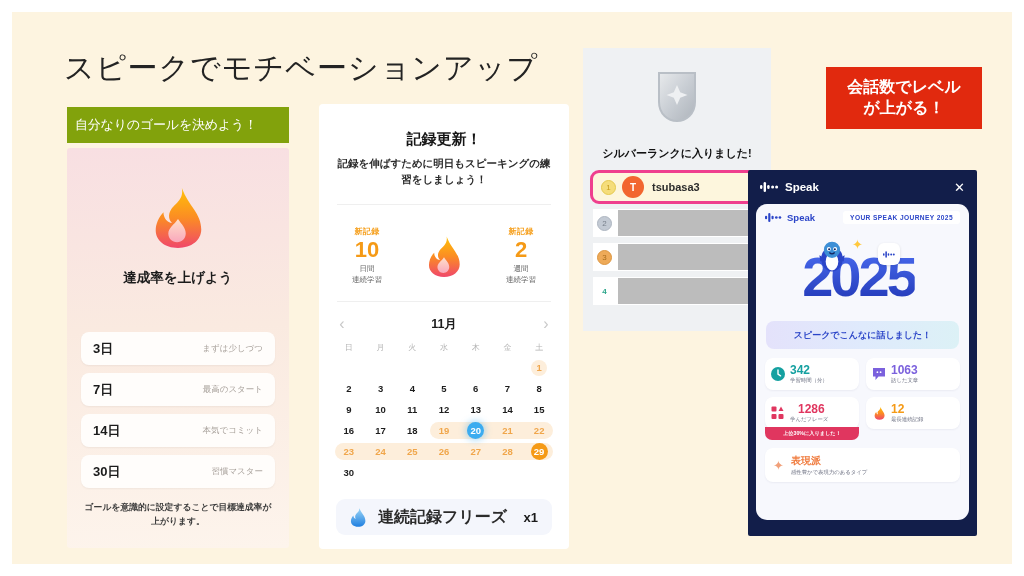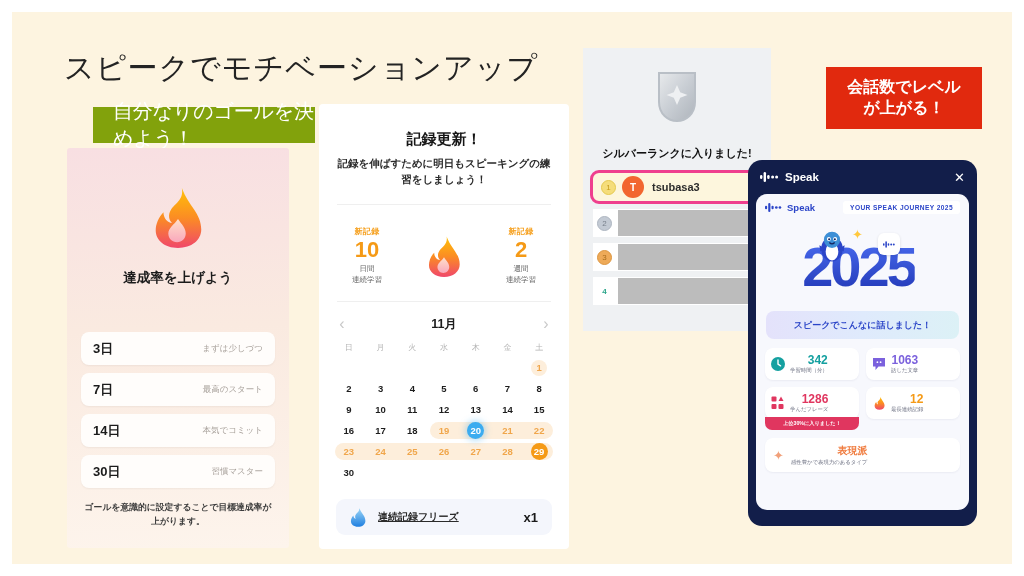--- a/index.html
+++ b/index.html
@@ -20,25 +20,24 @@
     position: absolute; left: 52px; top: 36px;
     font-size: 30px; letter-spacing: 1px;
     color: #232323; font-weight: 400;
     white-space: nowrap;
   }
   
   #green-label {
     position: absolute; left: 55px; top: 95px;
     width: 222px; height: 36px;
     background: #82a20c;
-    color: #ffffff; font-size: 20px; font-weight: 400;
+    color: #ffffff; font-size: 13px; font-weight: 400;
     display: flex; align-items: center;
-    padding-left: 20px;
+    padding-left: 8px;
     letter-spacing: -0.2px;
-    margin-left: 26px;
   }
   
   #goal-card {
     position: absolute; left: 55px; top: 136px;
     width: 222px; height: 400px;
     background: linear-gradient(178deg,#f8dfe2 0%,#faeae0 45%,#fdf4ec 100%);
     border-radius: 3px;
     overflow: hidden;
   }
   #flame-big {
@@ -142,21 +141,21 @@
     width: 16px; height: 16px; border-radius: 50%;
     background: #fdeedb; color: #f0a64b;
     display: flex; align-items: center; justify-content: center;
   }
   
   #freeze-row {
     position: absolute; left: 17px; bottom: 14px; width: 216px; height: 36px;
     background: #f4f6fc; border-radius: 9px;
     display: flex; align-items: center; padding: 0 14px;
   }
-  #freeze-label { font-size: 10px; font-weight: bold; color: #2b2b2b; margin-left: 12px; text-decoration: underline; }
+  #freeze-label { font-size: 16px; font-weight: bold; color: #2b2b2b; margin-left: 12px; }
   #freeze-count { margin-left: auto; font-size: 13px; font-weight: bold; color: #1a1a1a; }
   
   #rank-panel {
     position: absolute; left: 571px; top: 36px;
     width: 188px; height: 283px;
     background: #eff1f3;
   }
   #shield {
     position: absolute; left: 50%; top: 22px; transform: translateX(-50%);
     width: 44px; height: 54px;
@@ -198,23 +197,23 @@
     position: absolute; left: 814px; top: 55px;
     width: 156px; height: 62px;
     background: #e1290e;
     color: #fff; font-size: 16px; font-weight: bold;
     display: flex; align-items: center; justify-content: center;
     text-align: center; line-height: 1.3;
     padding: 0 8px;
   }
   
   #phone {
-    position: absolute; left: 736px; top: 148px;
+    position: absolute; left: 736px; top: 158px;
     width: 229px; height: 366px;
-    background: #121e4a; border-radius: 14px; overflow: hidden; text-align: right;
+    background: #121e4a; border-radius: 2px; overflow: hidden;
   }
   #phone-topbar {
     position: absolute; top: 0; left: 0; width: 100%; height: 34px;
     display: flex; align-items: center; padding: 0 12px;
   }
   #phone-logo { display: flex; align-items: center; }
   #phone-logo-text { color: #fff; font-size: 11.5px; font-weight: bold; margin-left: 5px; }
   #phone-close { margin-left: auto; color: #fff; font-size: 13px; font-weight: bold; }
   #phone-card {
     position: absolute; top: 34px; left: 8px; width: 213px; height: 316px;

